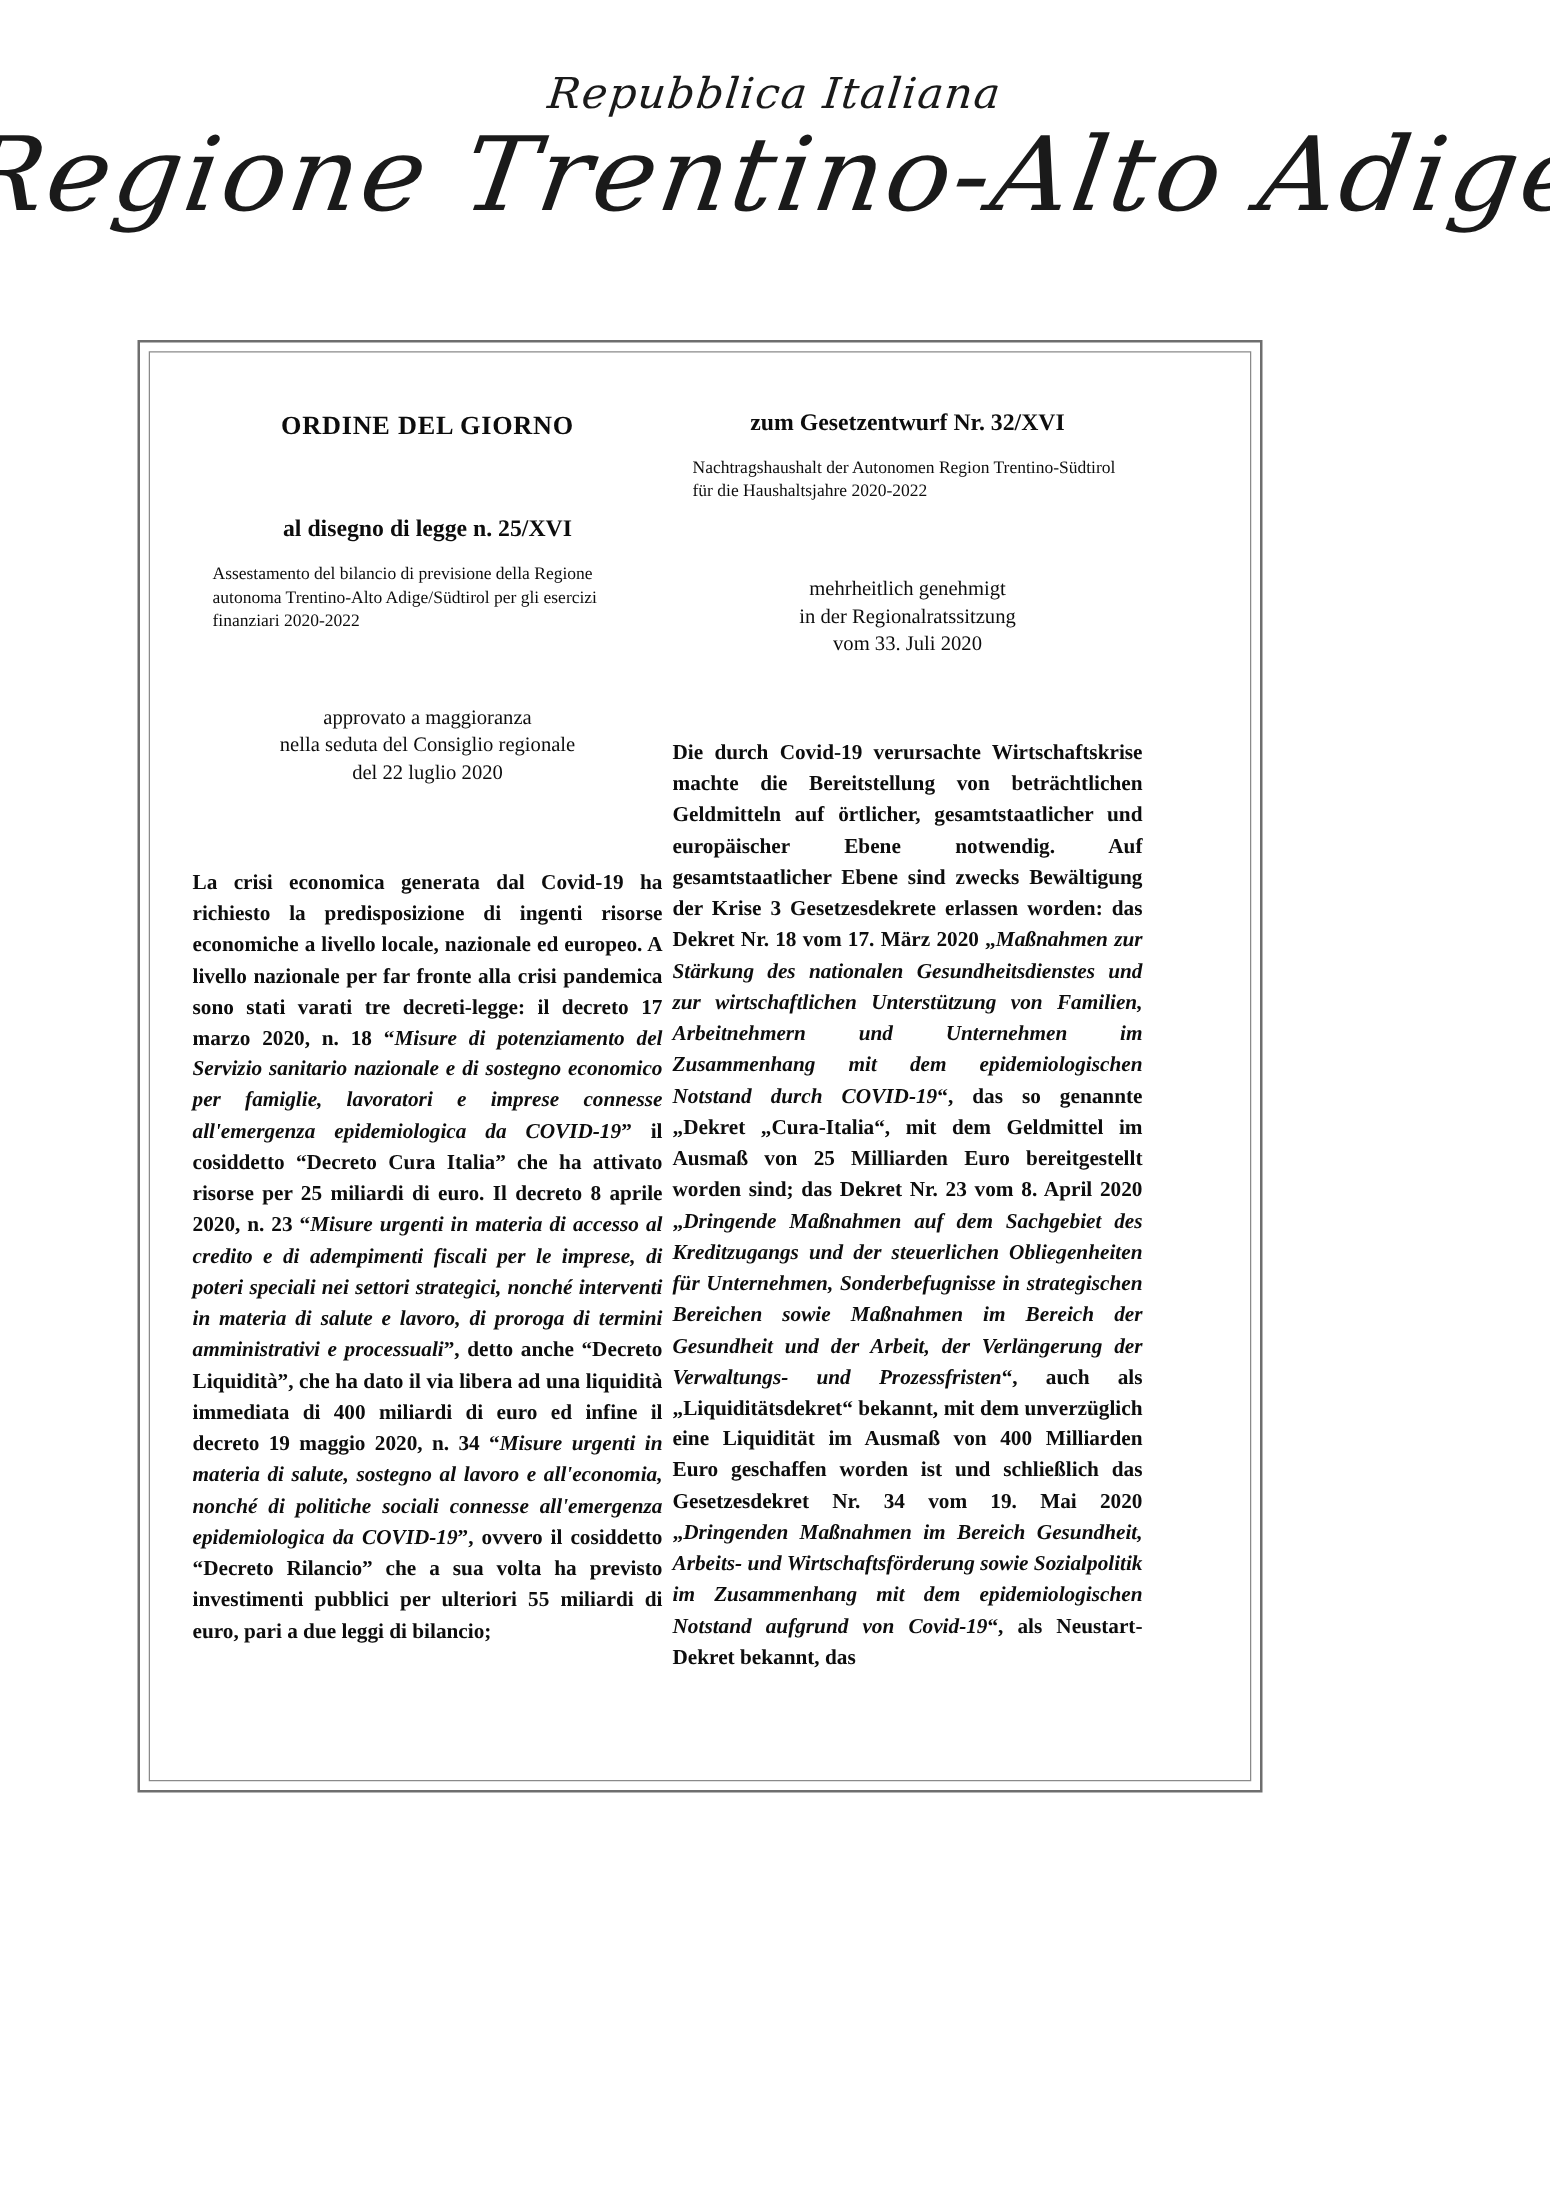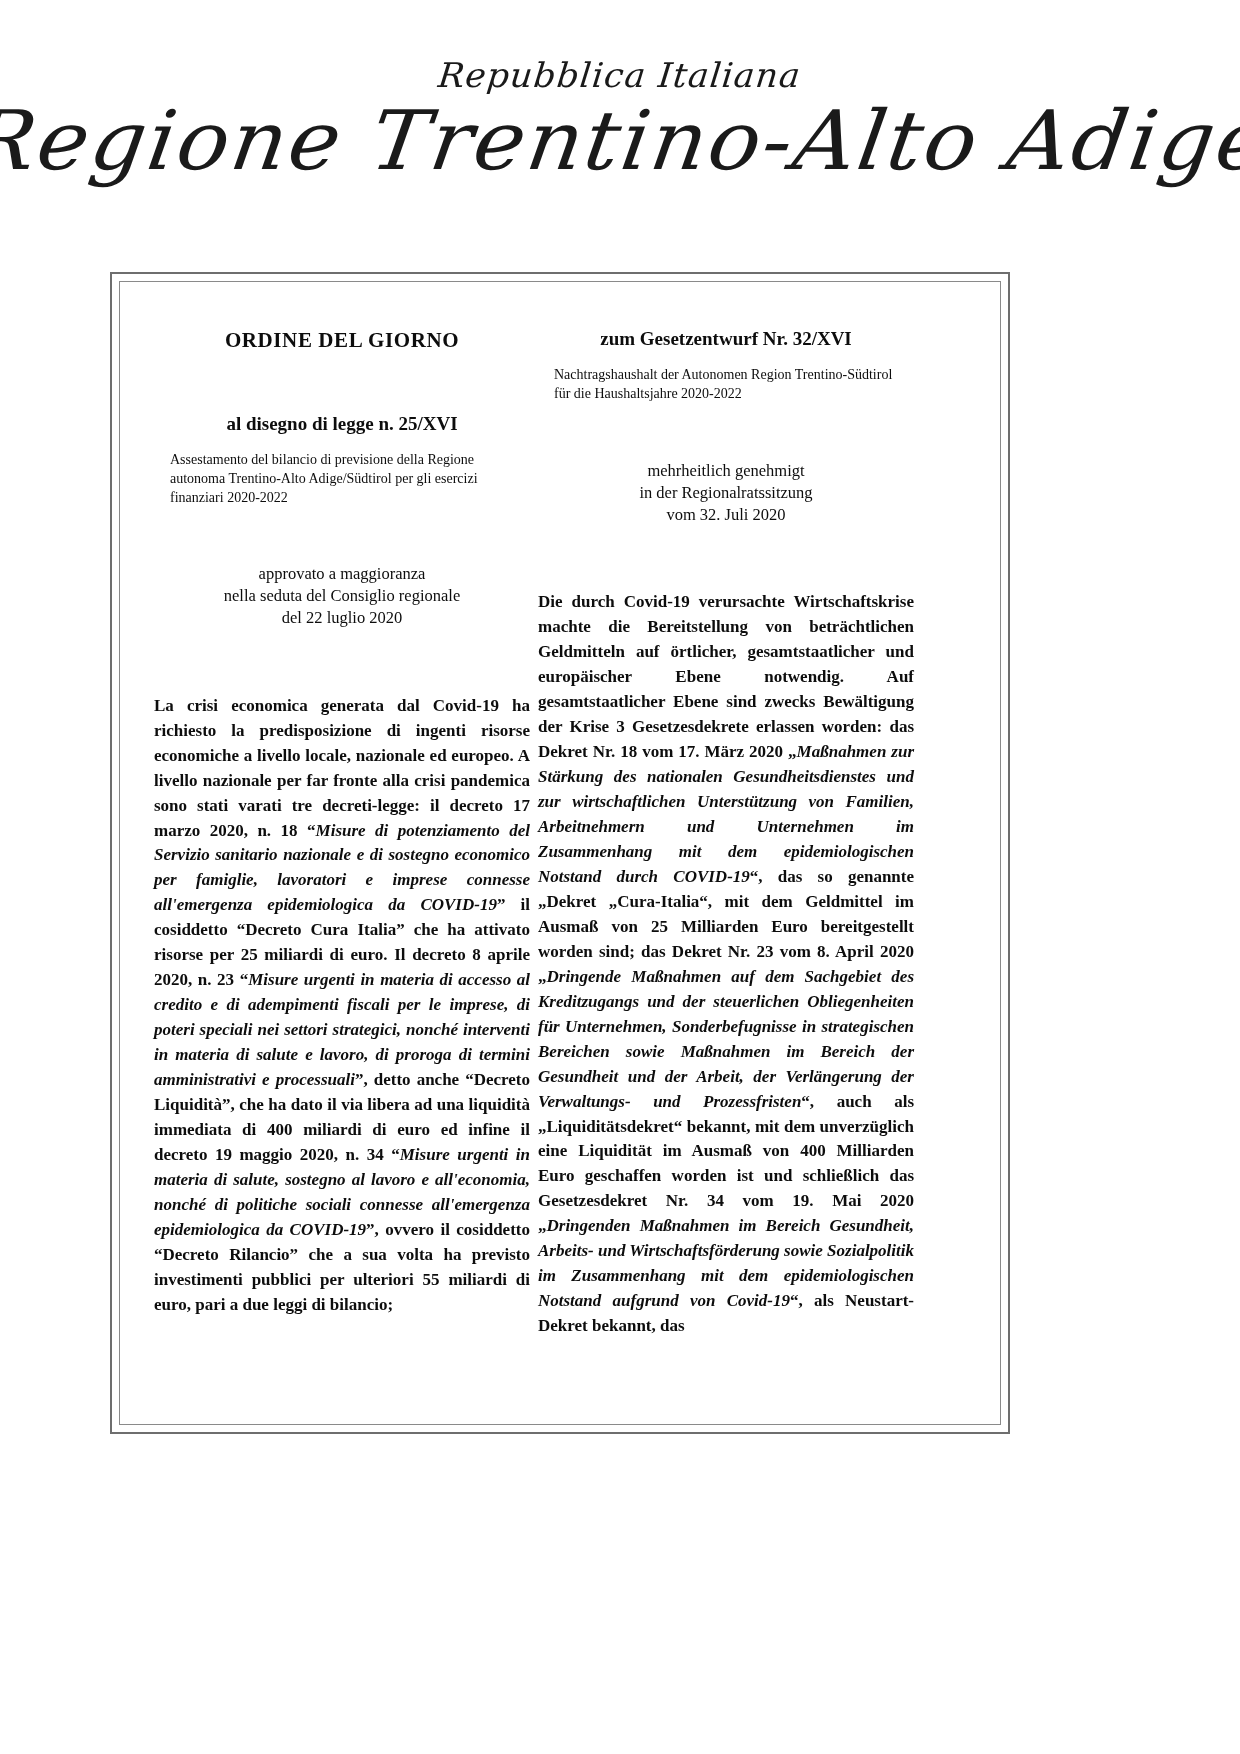--- a/index.html
+++ b/index.html
@@ -154,19 +154,19 @@
       </div>
       <p class="body-text"><span>La crisi economica generata dal Covid-19 ha richiesto la predisposizione di ingenti risorse economiche a livello locale, nazionale ed europeo. A livello nazionale per far fronte alla crisi pandemica sono stati varati tre decreti-legge: il decreto 17 marzo 2020, n. 18 “</span><i>Misure di potenziamento del Servizio sanitario nazionale e di sostegno economico per famiglie, lavoratori e imprese connesse all'emergenza epidemiologica da COVID-19</i><span>” il cosiddetto “Decreto Cura Italia” che ha attivato risorse per 25 miliardi di euro. Il decreto 8 aprile 2020, n. 23 “</span><i>Misure urgenti in materia di accesso al credito e di adempimenti fiscali per le imprese, di poteri speciali nei settori strategici, nonché interventi in materia di salute e lavoro, di proroga di termini amministrativi e processuali</i><span>”, detto anche “Decreto Liquidità”, che ha dato il via libera ad una liquidità immediata di 400 miliardi di euro ed infine il decreto 19 maggio 2020, n. 34 “</span><i>Misure urgenti in materia di salute, sostegno al lavoro e all'economia, nonché di politiche sociali connesse all'emergenza epidemiologica da COVID-19</i><span>”, ovvero il cosiddetto “Decreto Rilancio” che a sua volta ha previsto investimenti pubblici per ulteriori 55 miliardi di euro, pari a due leggi di bilancio;</span></p>
     </div>
 
     <div class="col">
       <div class="bill-title">zum Gesetzentwurf Nr. 32/XVI</div>
       <div class="bill-sub">Nachtragshaushalt der Autonomen Region Trentino-Südtirol für die Haushaltsjahre 2020-2022</div>
       <div class="approval">
         <div>mehrheitlich genehmigt</div>
         <div>in der Regionalratssitzung</div>
-        <div>vom 32. Juli 2020</div>
+        <div>vom 33. Juli 2020</div>
       </div>
       <p class="body-text"><span>Die durch Covid-19 verursachte Wirtschaftskrise machte die Bereitstellung von beträchtlichen Geldmitteln auf örtlicher, gesamtstaatlicher und europäischer Ebene notwendig. Auf gesamtstaatlicher Ebene sind zwecks Bewältigung der Krise 3 Gesetzesdekrete erlassen worden: das Dekret Nr. 18 vom 17. März 2020 „</span><i>Maßnahmen zur Stärkung des nationalen Gesundheitsdienstes und zur wirtschaftlichen Unterstützung von Familien, Arbeitnehmern und Unternehmen im Zusammenhang mit dem epidemiologischen Notstand durch COVID-19</i><span>“, das so genannte „Dekret „Cura-Italia“, mit dem Geldmittel im Ausmaß von 25 Milliarden Euro bereitgestellt worden sind; das Dekret Nr. 23 vom 8. April 2020 „</span><i>Dringende Maßnahmen auf dem Sachgebiet des Kreditzugangs und der steuerlichen Obliegenheiten für Unternehmen, Sonderbefugnisse in strategischen Bereichen sowie Maßnahmen im Bereich der Gesundheit und der Arbeit, der Verlängerung der Verwaltungs- und Prozessfristen</i><span>“, auch als „Liquiditätsdekret“ bekannt, mit dem unverzüglich eine Liquidität im Ausmaß von 400 Milliarden Euro geschaffen worden ist und schließlich das Gesetzesdekret Nr. 34 vom 19. Mai 2020 „</span><i>Dringenden Maßnahmen im Bereich Gesundheit, Arbeits- und Wirtschaftsförderung sowie Sozialpolitik im Zusammenhang mit dem epidemiologischen Notstand aufgrund von Covid-19</i><span>“, als Neustart-Dekret bekannt, das</span></p>
     </div>
 
   </div>
 </div>
 
 </body></html>

